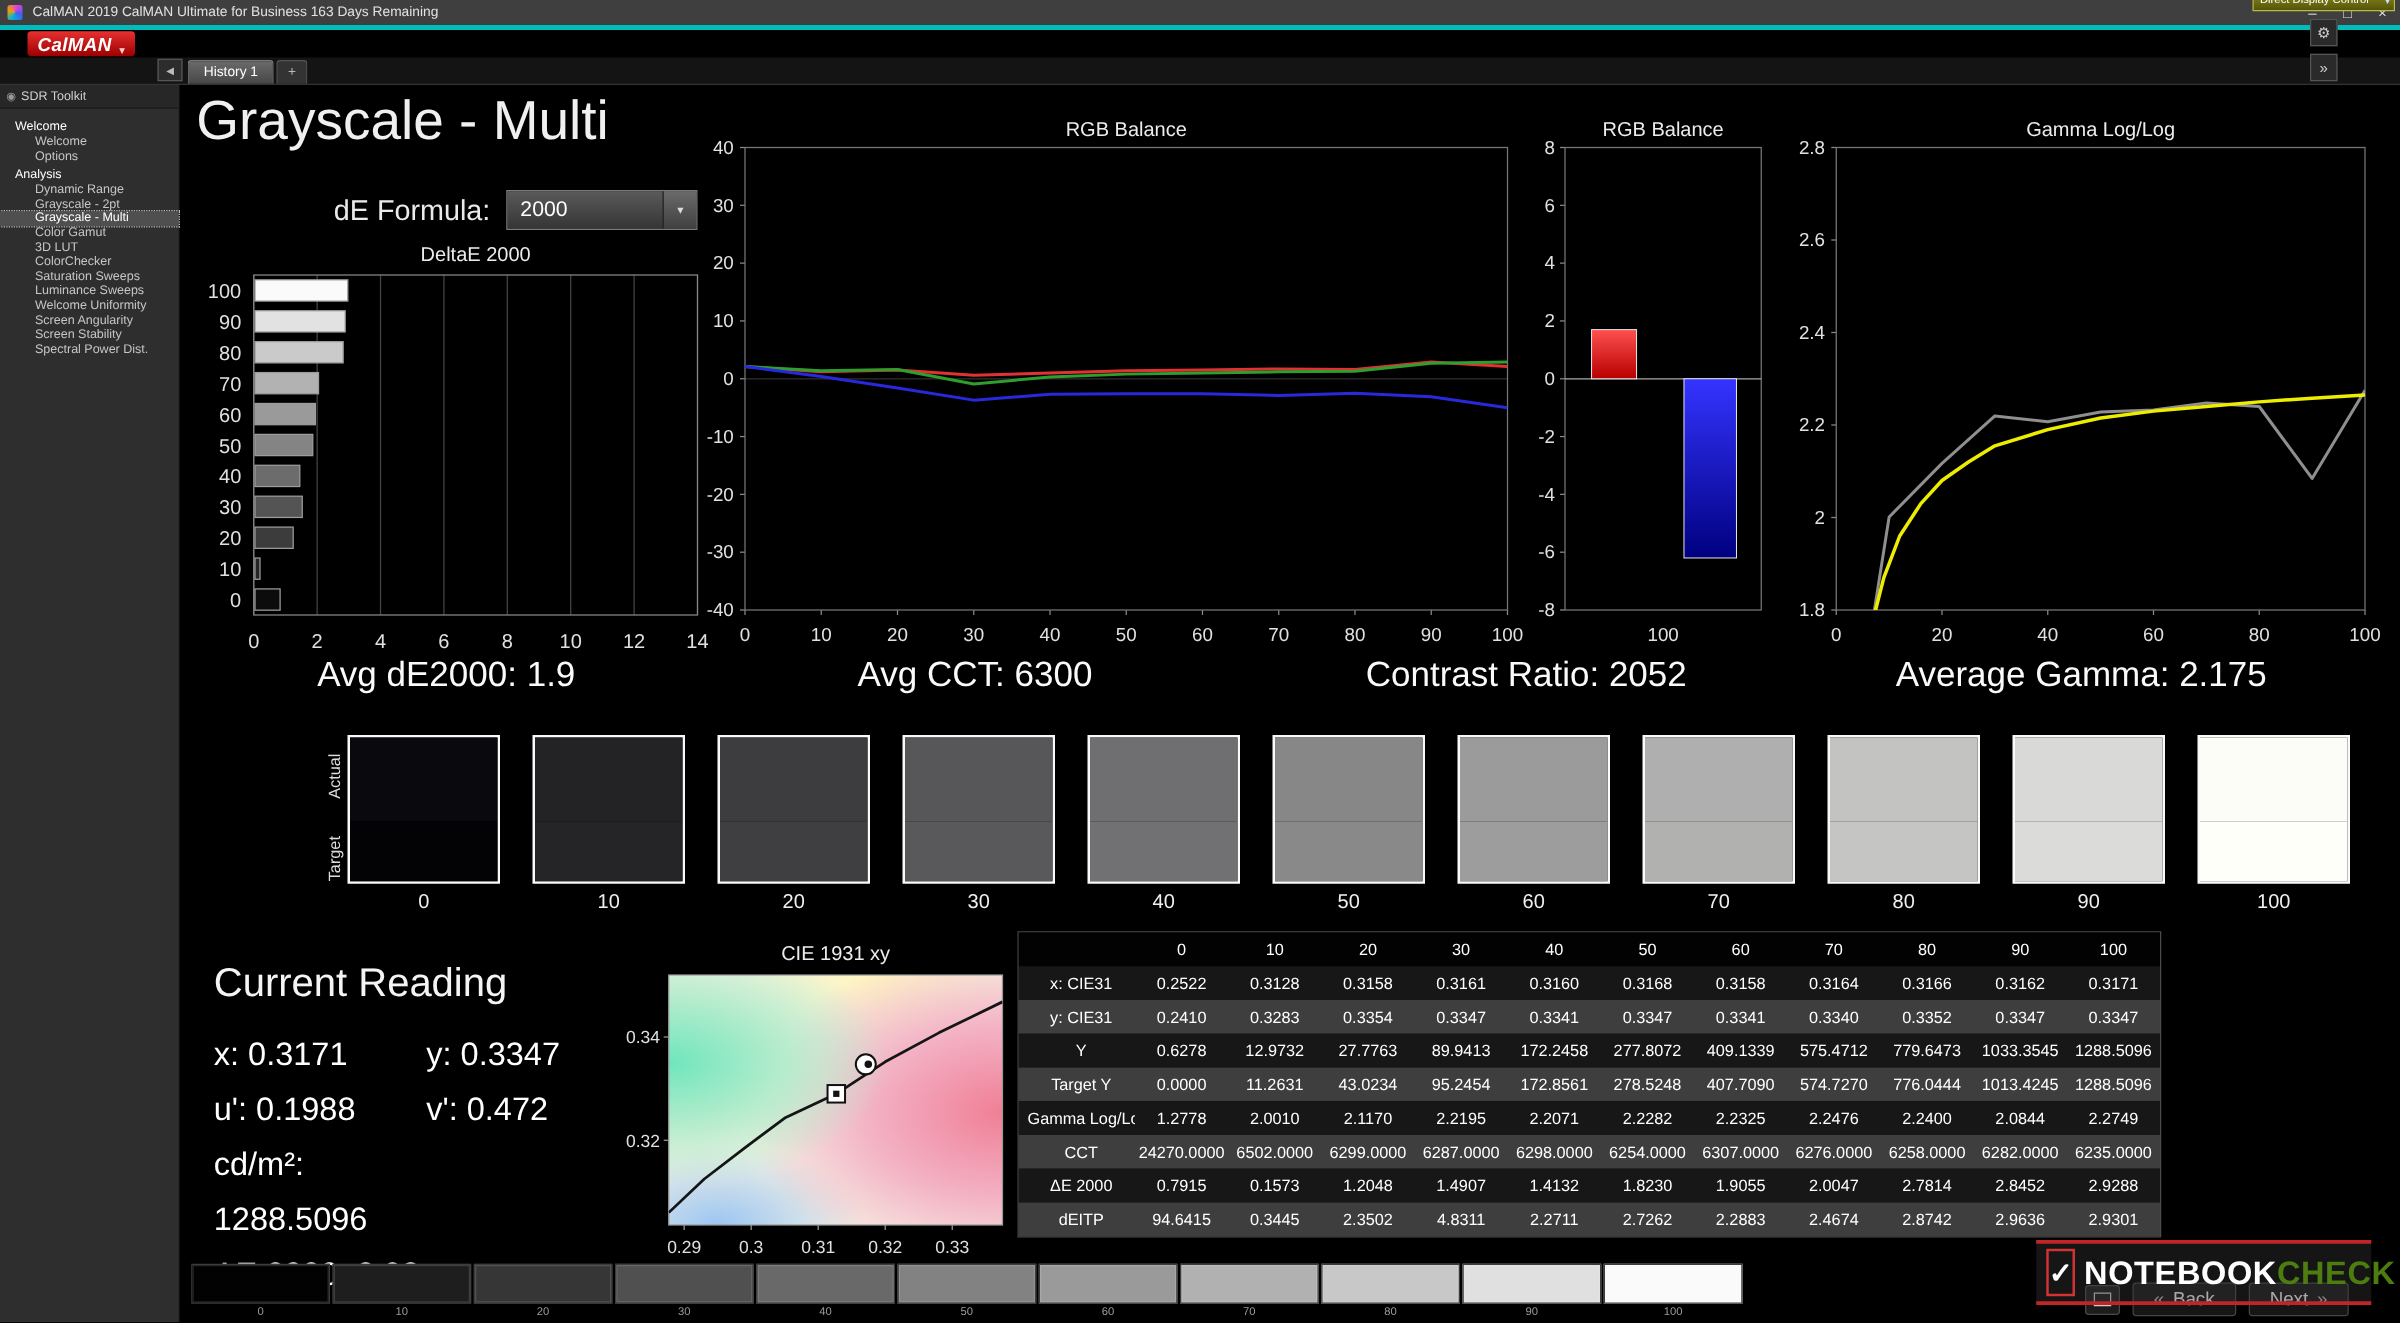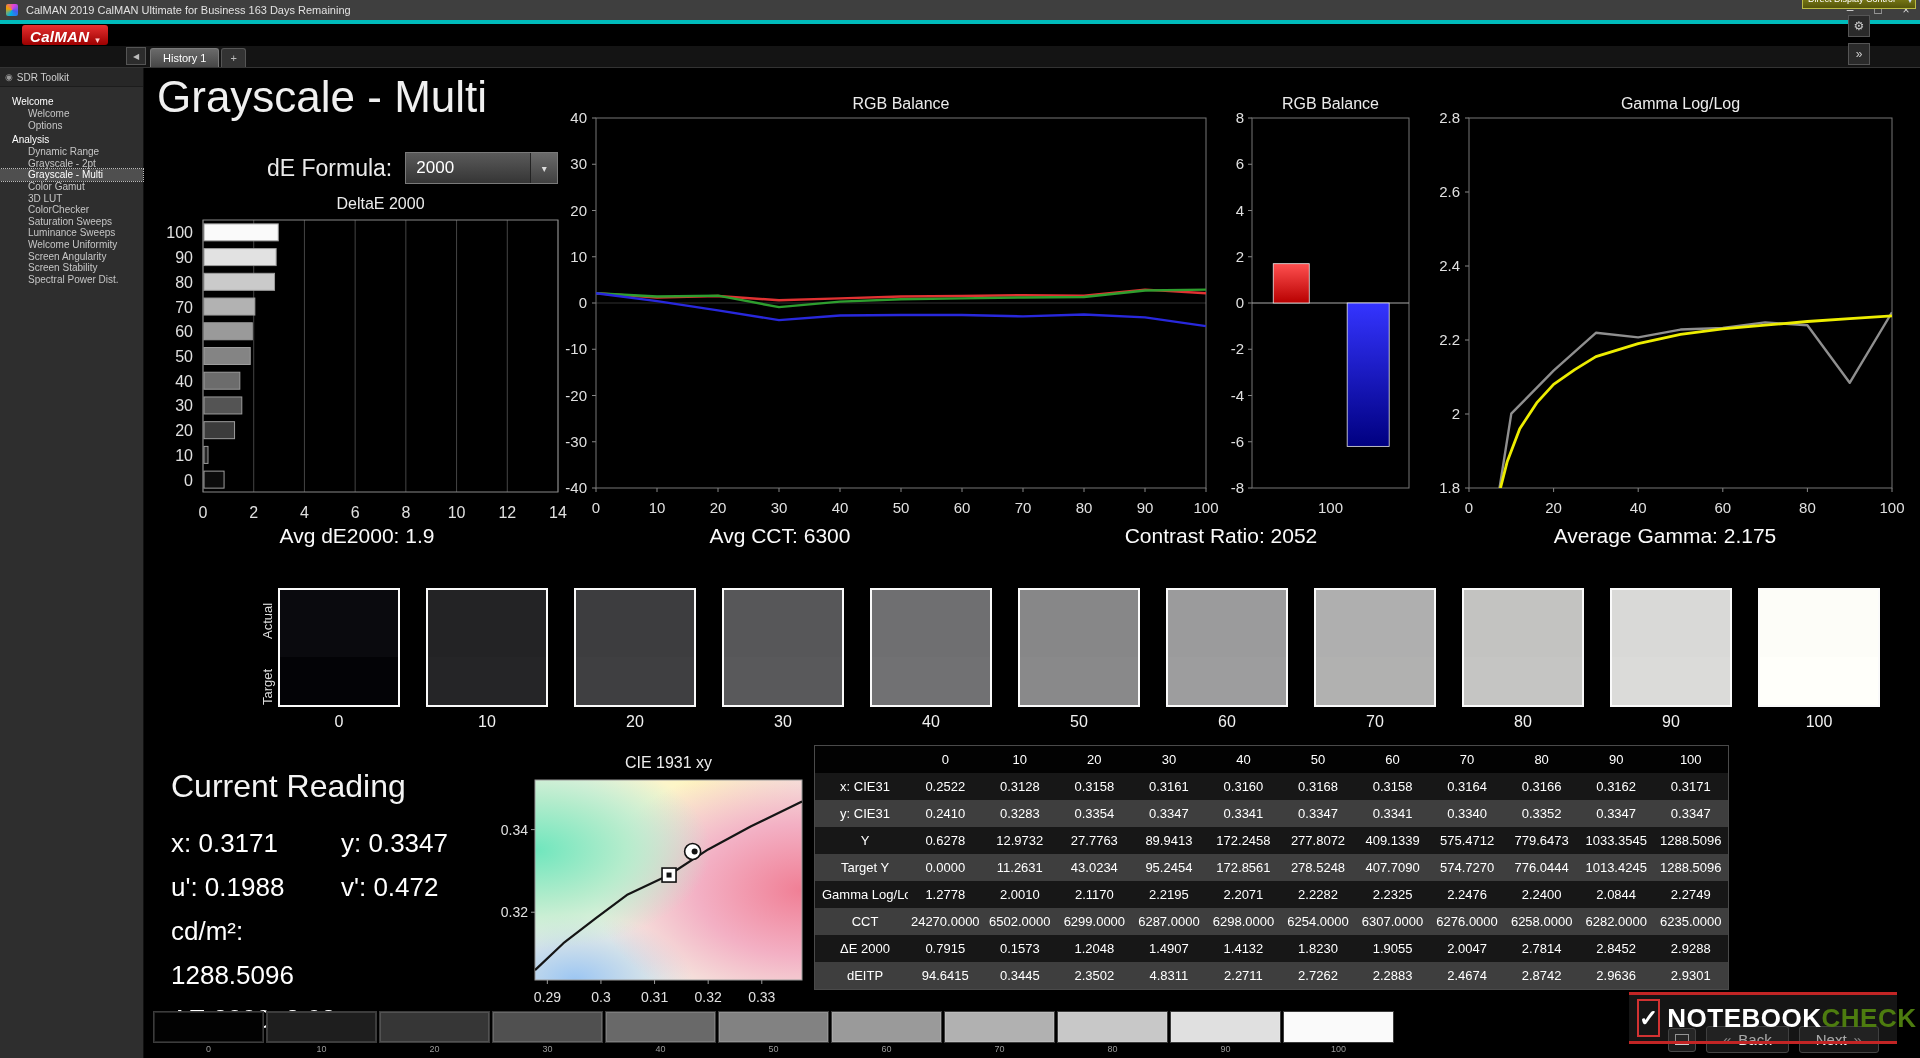--- a/index.html
+++ b/index.html
@@ -57,21 +57,21 @@
   .page-title{position:absolute;left:157px;top:72px;margin:0;color:#f0f0f0;font-size:44px;font-weight:normal;}
   .formula-row{position:absolute;left:267px;top:152px;display:flex;align-items:center;}
   .formula-label{color:#eaeaea;font-size:23px;}
   .dropdown{position:relative;margin-left:13px;width:153px;height:32px;background:linear-gradient(#5a5a5a,#353535);
     border:1px solid #7a7a7a;display:flex;align-items:center;cursor:pointer;box-sizing:border-box;}
   .dropdown-value{color:#fff;font-size:17px;padding-left:10px;}
   .dropdown-arrow{position:absolute;right:0;top:0;width:26px;height:100%;background:linear-gradient(#6a6a6a,#404040);
     border-left:1px solid #222;color:#ddd;font-size:10px;display:flex;align-items:center;justify-content:center;}
 
   .chart{position:absolute;}
-  .chart-caption{position:absolute;width:520px;text-align:center;color:#fafafa;font-size:21px;}
+  .chart-caption{position:absolute;width:520px;text-align:center;color:#fafafa;font-size:28px;}
 
   
   .cie-bg{position:absolute;left:21px;top:28px;width:267px;height:200px;
     background:
       radial-gradient(120% 90% at 0% 35%, #6fe6bd 0%, #b4eccc 28%, rgba(246,243,228,0) 55%),
       radial-gradient(130% 110% at 100% 55%, #f07f95 0%, #f3b0c4 30%, rgba(246,243,228,0) 60%),
       radial-gradient(80% 60% at 15% 100%, rgba(140,190,245,.85) 0%, rgba(246,243,228,0) 55%),
       radial-gradient(70% 50% at 60% 0%, rgba(255,246,190,.95) 0%, rgba(246,243,228,0) 60%),
       #f6f3e4;}
 

